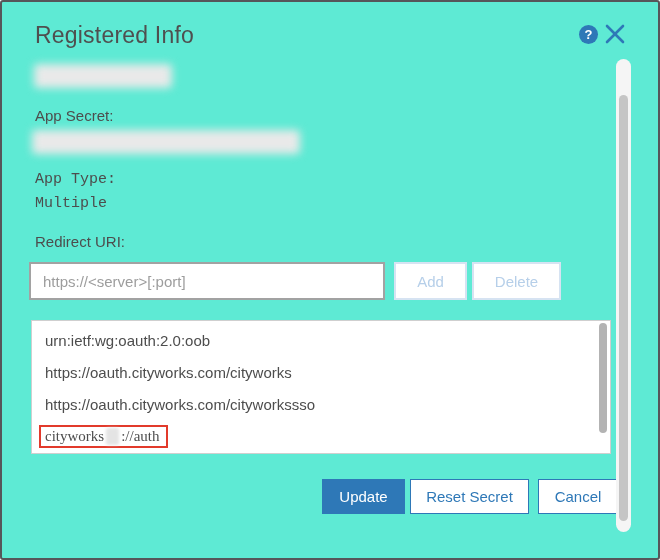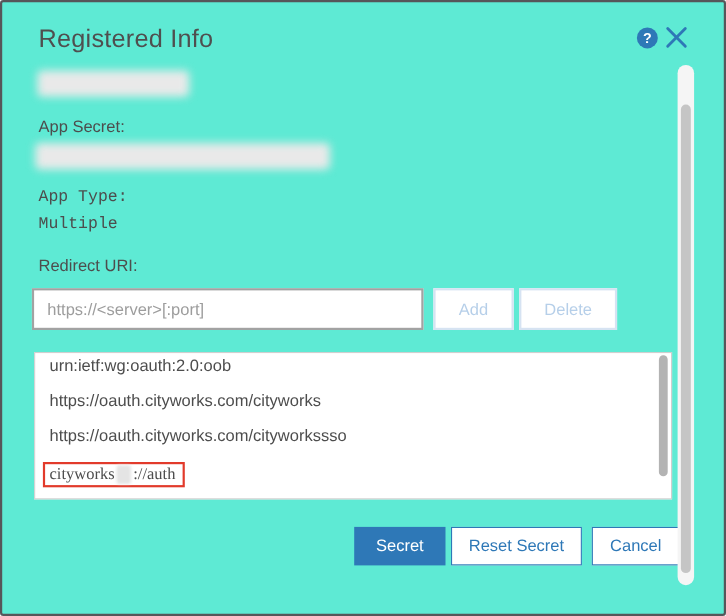--- a/index.html
+++ b/index.html
@@ -39,21 +39,21 @@
     font-size:15px;display:flex;align-items:center;justify-content:center;
     background:#fff;cursor:pointer;border-radius:0;
   }
   .btn-add{left:392px;top:260px;width:73px;height:38px;border:2px solid #d6e3f2;color:#b6cfe9;}
   .btn-delete{left:449px;top:260px;width:89px;height:38px;border:2px solid #d6e3f2;color:#b6cfe9;margin-left:21px;}
   .listbox{
     position:absolute;left:29px;top:318px;width:580px;height:134px;box-sizing:border-box;
     border:1px solid #cfcfcf;background:#fff;padding-top:3px;
   }
   .list-row{
-    height:32px;display:flex;align-items:flex-start;padding-left:13px;
+    height:32px;display:flex;align-items:center;padding-left:13px;
     font-size:15px;color:#4d4d4d;white-space:nowrap;
   }
   .hl-wrap{
     display:inline-flex;align-items:center;border:2px solid #e23a2b;
     padding:1px 6px 1px 4px;margin-left:-6px;font-family:Liberation Serif, serif;
   }
   .mini-redacted{
     display:inline-block;width:13px;height:17px;background:#e4e4e4;
     filter:blur(1.5px);margin:0 2px;border-radius:2px;
   }
@@ -117,21 +117,21 @@
     <div class="list-row">
       <span class="hl-wrap">
         <span>cityworks</span>
         <span class="mini-redacted"></span>
         <span>://auth</span>
       </span>
     </div>
     <div class="inner-scroll-thumb"></div>
   </div>
 
-  <button class="btn btn-update">Secret</button>
+  <button class="btn btn-update">Update</button>
   <button class="btn btn-reset">Reset Secret</button>
   <button class="btn btn-cancel">Cancel</button>
 
   <div class="dlg-scroll-track">
     <div class="dlg-scroll-thumb"></div>
   </div>
 
 </div>
 
 </body></html>

